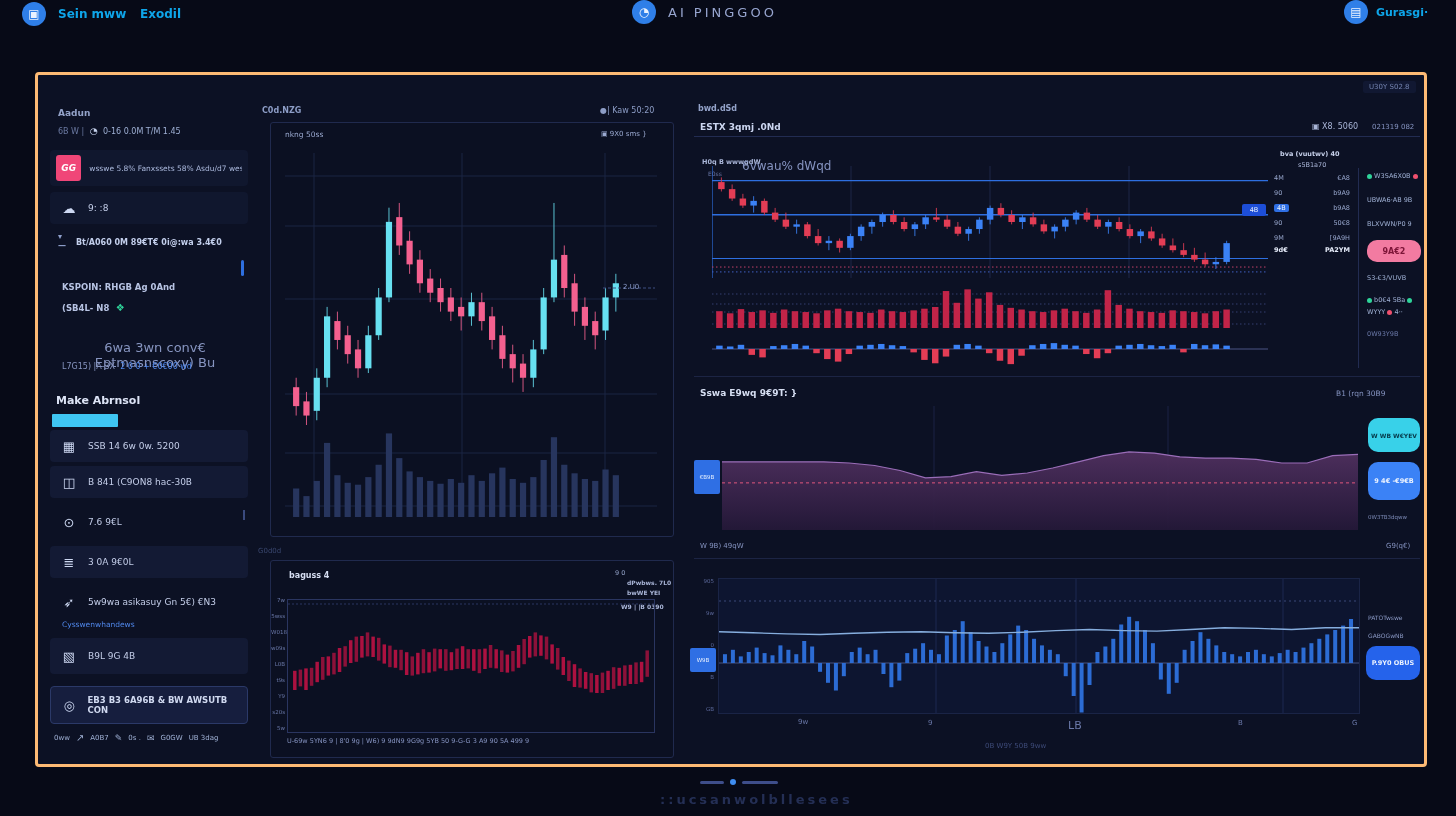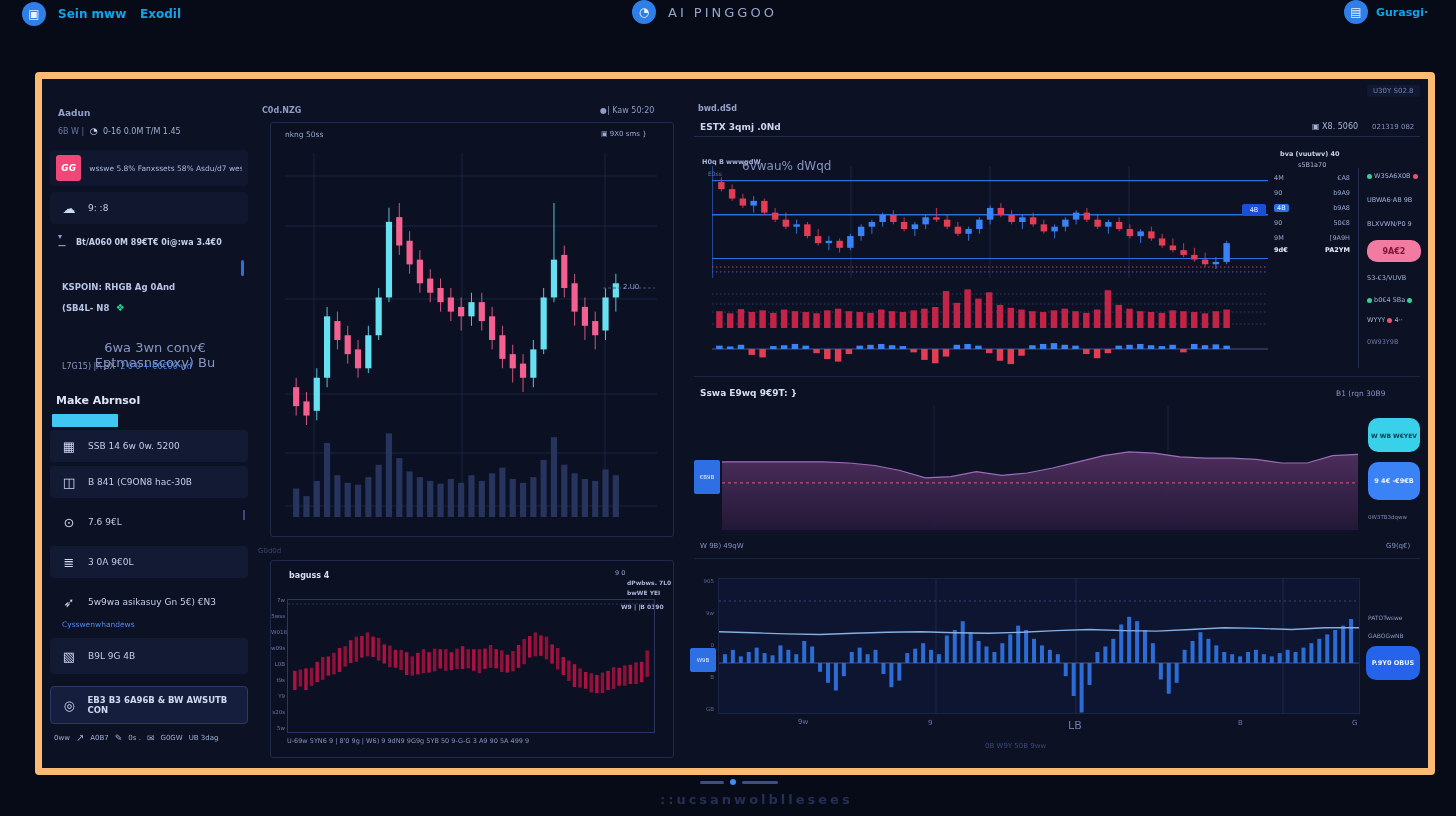--- a/index.html
+++ b/index.html
@@ -2,21 +2,21 @@
 <html><head>
 <meta charset="utf-8">
 <style>
   html,body{margin:0;padding:0;background:#070a17;}
   body{font-family:"DejaVu Sans","Liberation Sans",sans-serif;color:#c6d0ea;}
   #app{position:relative;width:1456px;height:816px;background:#070a17;overflow:hidden;}
   .a{position:absolute;}
   .dim{color:#0ea5e9;font-weight:bold;}
   .ic-circle{width:24px;height:24px;border-radius:50%;background:#2f7fe8;color:#eaf2ff;
     display:flex;align-items:center;justify-content:center;font-size:12px;}
-  .panel{background:#0c1124;border:7px solid #fdba74;border-radius:4px;}
+  .panel{background:#0c1124;border:3px solid #fdba74;border-radius:4px;}
   .card{background:#0b1022;border:1px solid #202a4e;border-radius:3px;}
   .srow{display:flex;align-items:center;gap:10px;background:#131a34;border-radius:4px;
     padding:0 10px;height:32px;font-size:9px;color:#c3cde8;}
   .srow .g{font-size:13px;color:#cdd8f2;width:18px;text-align:center;}
   .btn{display:flex;align-items:center;justify-content:center;text-align:center;
     border-radius:10px;font-weight:bold;cursor:pointer;}
   .chip{background:#2f6fe4;color:#eaf2ff;border-radius:2px;display:flex;align-items:center;
     justify-content:center;text-align:center;}
   .mag{display:inline-block;width:8px;height:8px;border:1.5px solid #8fa0cc;border-radius:50%;position:relative;}
   .mag::after{content:'';position:absolute;width:6px;height:1.5px;background:#8fa0cc;
@@ -596,21 +596,21 @@
 
     <div class="a" style="left:664px;top:30px;width:62px;border-left:1px solid #222c52;padding-left:8px;height:200px;">
       <div class="legrow" style="margin-top:4px;"><span class="dot" style="background:#2fd49a;"></span> <span>W3SA6X0B</span> <span class="dot" style="background:#f0506e;"></span></div>
       <div class="legrow" style="margin-top:16px;">UBWA6·AB 9B</div>
       <div class="legrow" style="margin-top:16px;">BLXVWN/P0 9</div>
       <div class="btn" style="margin-top:12px;width:54px;height:22px;background:#f27ba1;color:#7c1437;font-size:8px;">
           <span>9A€2</span>
         </div>
       <div class="legrow" style="margin-top:12px;">S3-€3/VUVB</div>
       <div class="legrow" style="margin-top:14px;"><span class="dot" style="background:#2fd49a;"></span> <span>b0€4 5Ba</span> <span class="dot" style="background:#2fd49a;"></span></div>
-      <div class="legrow" style="margin-top:12px;"><span>WYYY</span> <span class="dot" style="background:#f0506e;"></span> <span>4··</span></div>
+      <div class="legrow" style="margin-top:4px;"><span>WYYY</span> <span class="dot" style="background:#f0506e;"></span> <span>4··</span></div>
       <div class="legrow" style="margin-top:14px;color:#6a78a8;">0W93Y9B</div>
     </div>
   </div>
 
   <div class="a" style="left:694px;top:376px;width:726px;height:1px;background:#1c2444;"></div>
   <span class="a" style="left:700px;top:388px;font-size:9px;font-weight:bold;color:#d6def2;">Sswa E9wq 9€9T: }</span>
   <span class="a" style="left:1336px;top:389px;font-size:7.5px;color:#8593c0;">B1 (rqn 30B9</span>
   <svg id="svg-area" class="a" width="636" height="124" style="left:722px;top:406px;">
     <defs>
       <linearGradient id="purpleGrad" x1="0" y1="0" x2="0" y2="1">

